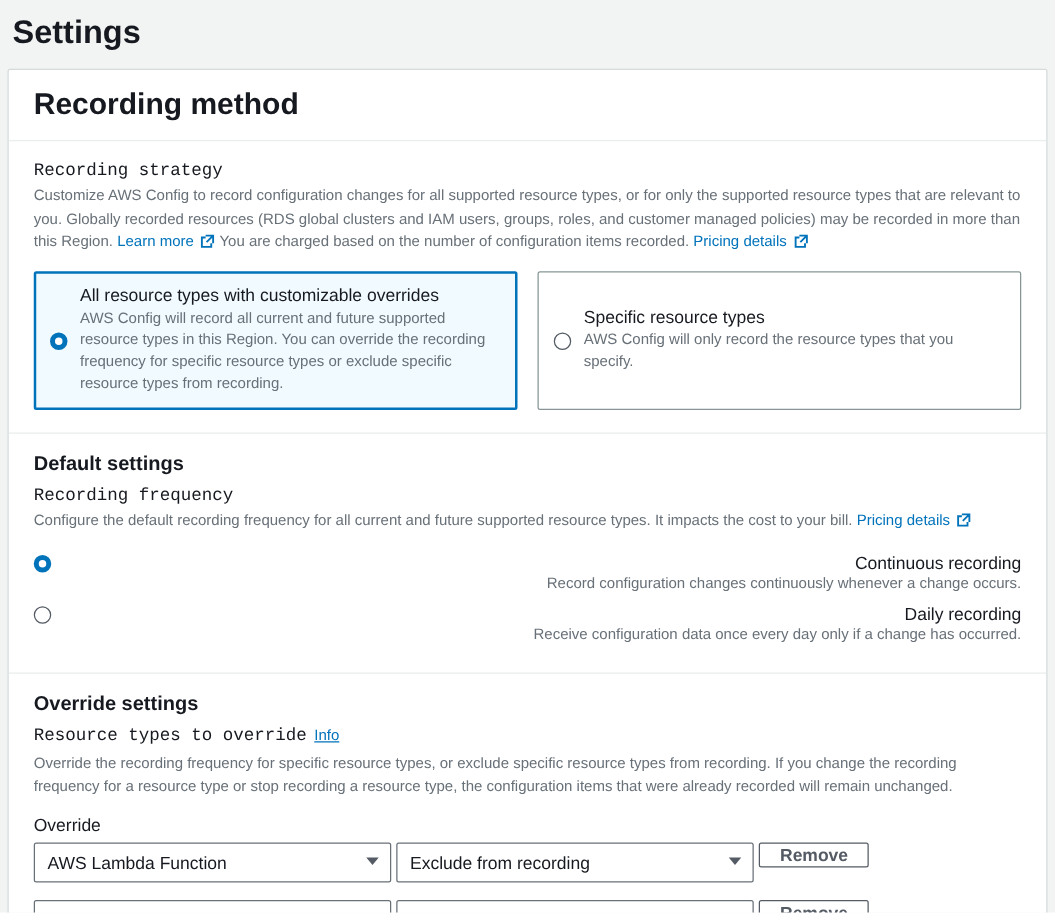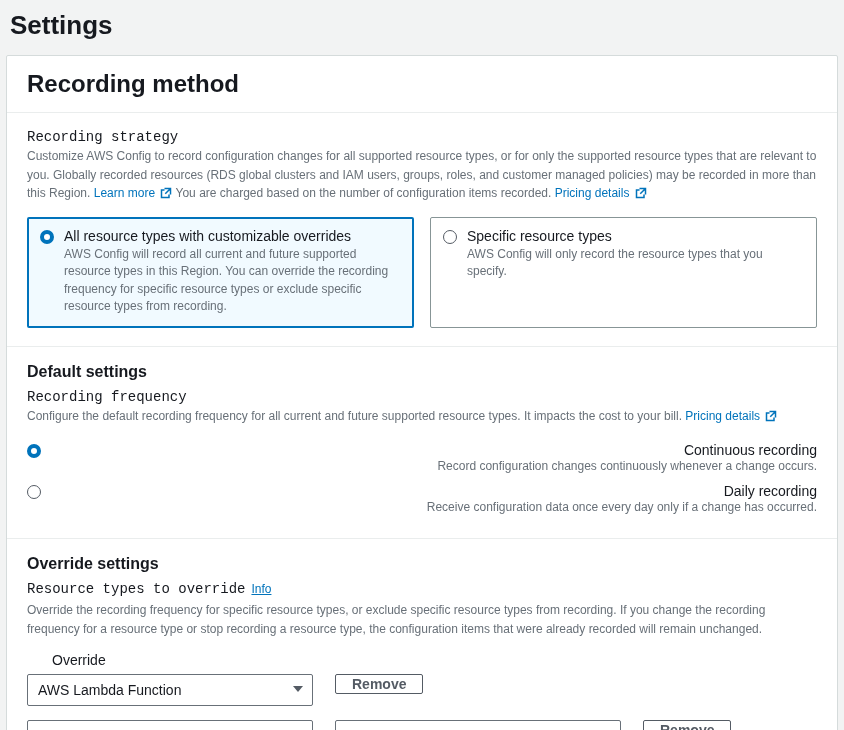--- a/index.html
+++ b/index.html
@@ -70,21 +70,21 @@
     display: flex;
     gap: 16px;
     margin-top: 12px;
   }
   .tile {
     flex: 1;
     border: 1px solid #879596;
     border-radius: 2px;
     padding: 10px 12px 12px 12px;
     display: flex;
-    align-items: flex-start;
+    align-items: center;
     gap: 10px;
     cursor: pointer;
     background: #fff;
   }
   .tile.selected {
     border: 2px solid #0073bb;
     background: #f1faff;
     padding: 9px 11px 11px 11px;
   }
   .tile-body { flex: 1; }
@@ -128,25 +128,25 @@
   .radio-option .opt-desc { font-size: 12px; color: #687078; margin-top: 1px; }
 
   .col-headers {
     display: flex;
     gap: 20px;
     margin-top: 14px;
     font-size: 14px;
     color: #16191f;
   }
   .col-resource { width: 286px; }
-  .col-override { width: 286px; margin-left: 25px; }
+  .col-override { width: 286px; }
 
   .override-row {
     display: flex;
-    gap: 22px;
+    gap: 4px;
     margin-top: 6px;
     align-items: flex-start;
     position: relative;
   }
   .select {
     width: 286px;
     height: 32px;
     border: 1px solid #687078;
     border-radius: 2px;
     background: #fff;
@@ -291,20 +291,28 @@
 
       <div class="override-row">
         <div class="select">
           <span>AWS Lambda Function</span>
           <span class="caret">
             <svg viewBox="0 0 12 12">
                 <path d="M1 3l5 6 5-6z"></path>
               </svg>
           </span>
         </div>
+        <div class="select">
+          <span>Exclude from recording</span>
+          <span class="caret">
+            <svg viewBox="0 0 12 12">
+                <path d="M1 3l5 6 5-6z"></path>
+              </svg>
+          </span>
+        </div>
         <button class="btn">Remove</button>
       </div>
 
       <div class="override-row" style="margin-top:14px;">
         <div class="select">
           <span>AWS EC2 Instance</span>
           <span class="caret">
             <svg viewBox="0 0 12 12">
                 <path d="M1 3l5 6 5-6z"></path>
               </svg>

